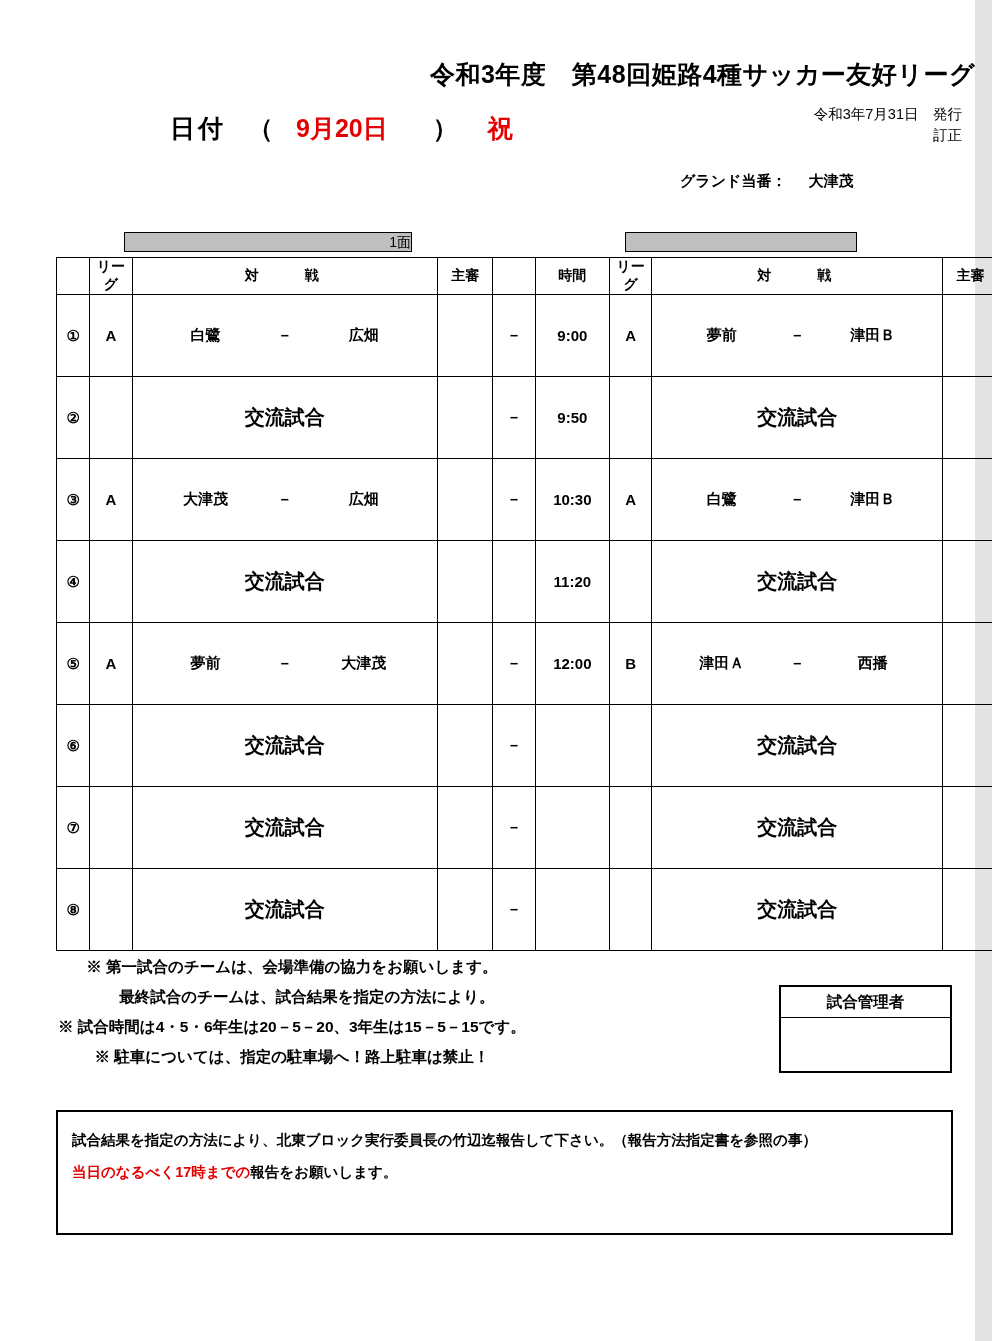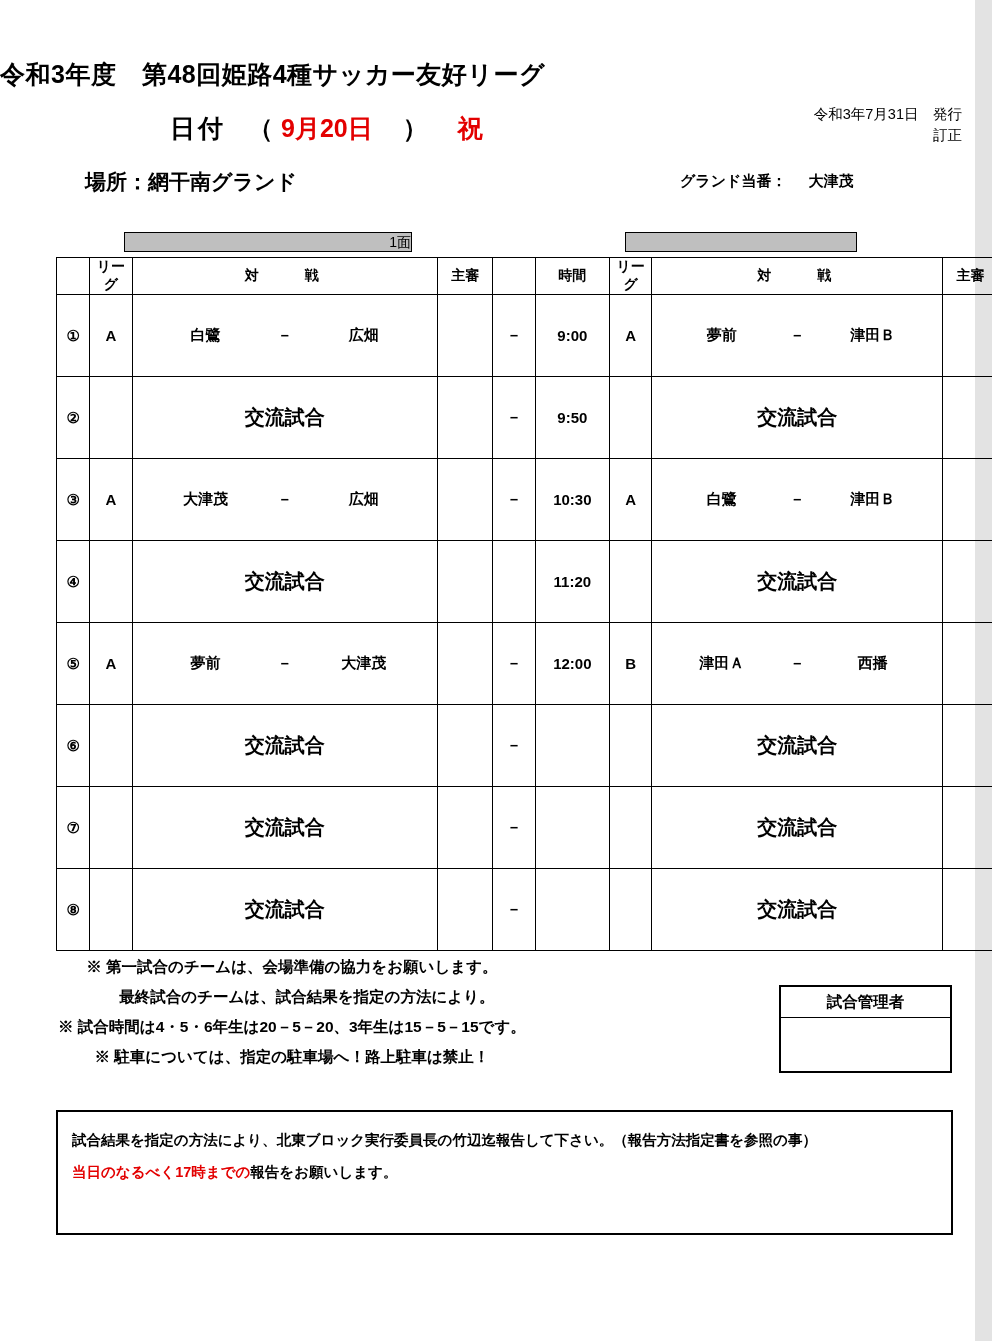--- a/index.html
+++ b/index.html
@@ -30,21 +30,21 @@
     right: 0; top: 0;
     width: 17px; height: 1341px;
     background: #e3e3e3;
   }
 
   
   .title {
     position: absolute;
     left: 0; top: 58px;
     width: 975px;
-    text-align: left;
+    text-align: right;
     font-size: 25px;
     font-weight: bold;
     letter-spacing: 0.5px;
   }
   .issue {
     position: absolute;
     right: 30px; top: 104px;
     text-align: right;
     font-size: 14.5px;
     line-height: 21px;
@@ -52,21 +52,21 @@
   .dateline {
     position: absolute;
     left: 170px; top: 112px;
     font-size: 25px;
     font-weight: bold;
     display: flex;
     align-items: baseline;
   }
   .dateline .lbl { letter-spacing: 3px; }
   .dateline .paren { margin-left: 22px; font-weight: bold; }
-  .dateline .dval { color: #e30000; margin: 0 8px; text-align: center; }
+  .dateline .dval { color: #e30000; margin: 0 23px; text-align: center; }
   .dateline .holiday { color: #e30000; margin-left: 30px; }
   .place {
     position: absolute;
     left: 85px; top: 168px;
     font-size: 21px;
     font-weight: bold;
   }
   .duty {
     position: absolute;
     left: 680px; top: 172px;
@@ -210,21 +210,20 @@
   </div>
 
   <div class="dateline">
     <span class="lbl">日付</span>
     <span class="paren">（</span>
     <span class="dval">9月20日</span>
     <span class="paren">）</span>
     <span class="holiday">祝</span>
   </div>
 
-  <div class="place">場所：網干南グランド</div>
 
   <div class="duty">
     <span>グランド当番：</span>
     <span class="name">大津茂</span>
   </div>
 
   <div class="fieldbar" id="bar-left">1面</div>
   <div class="fieldbar" id="bar-right"></div>
 
   <table class="sched">

